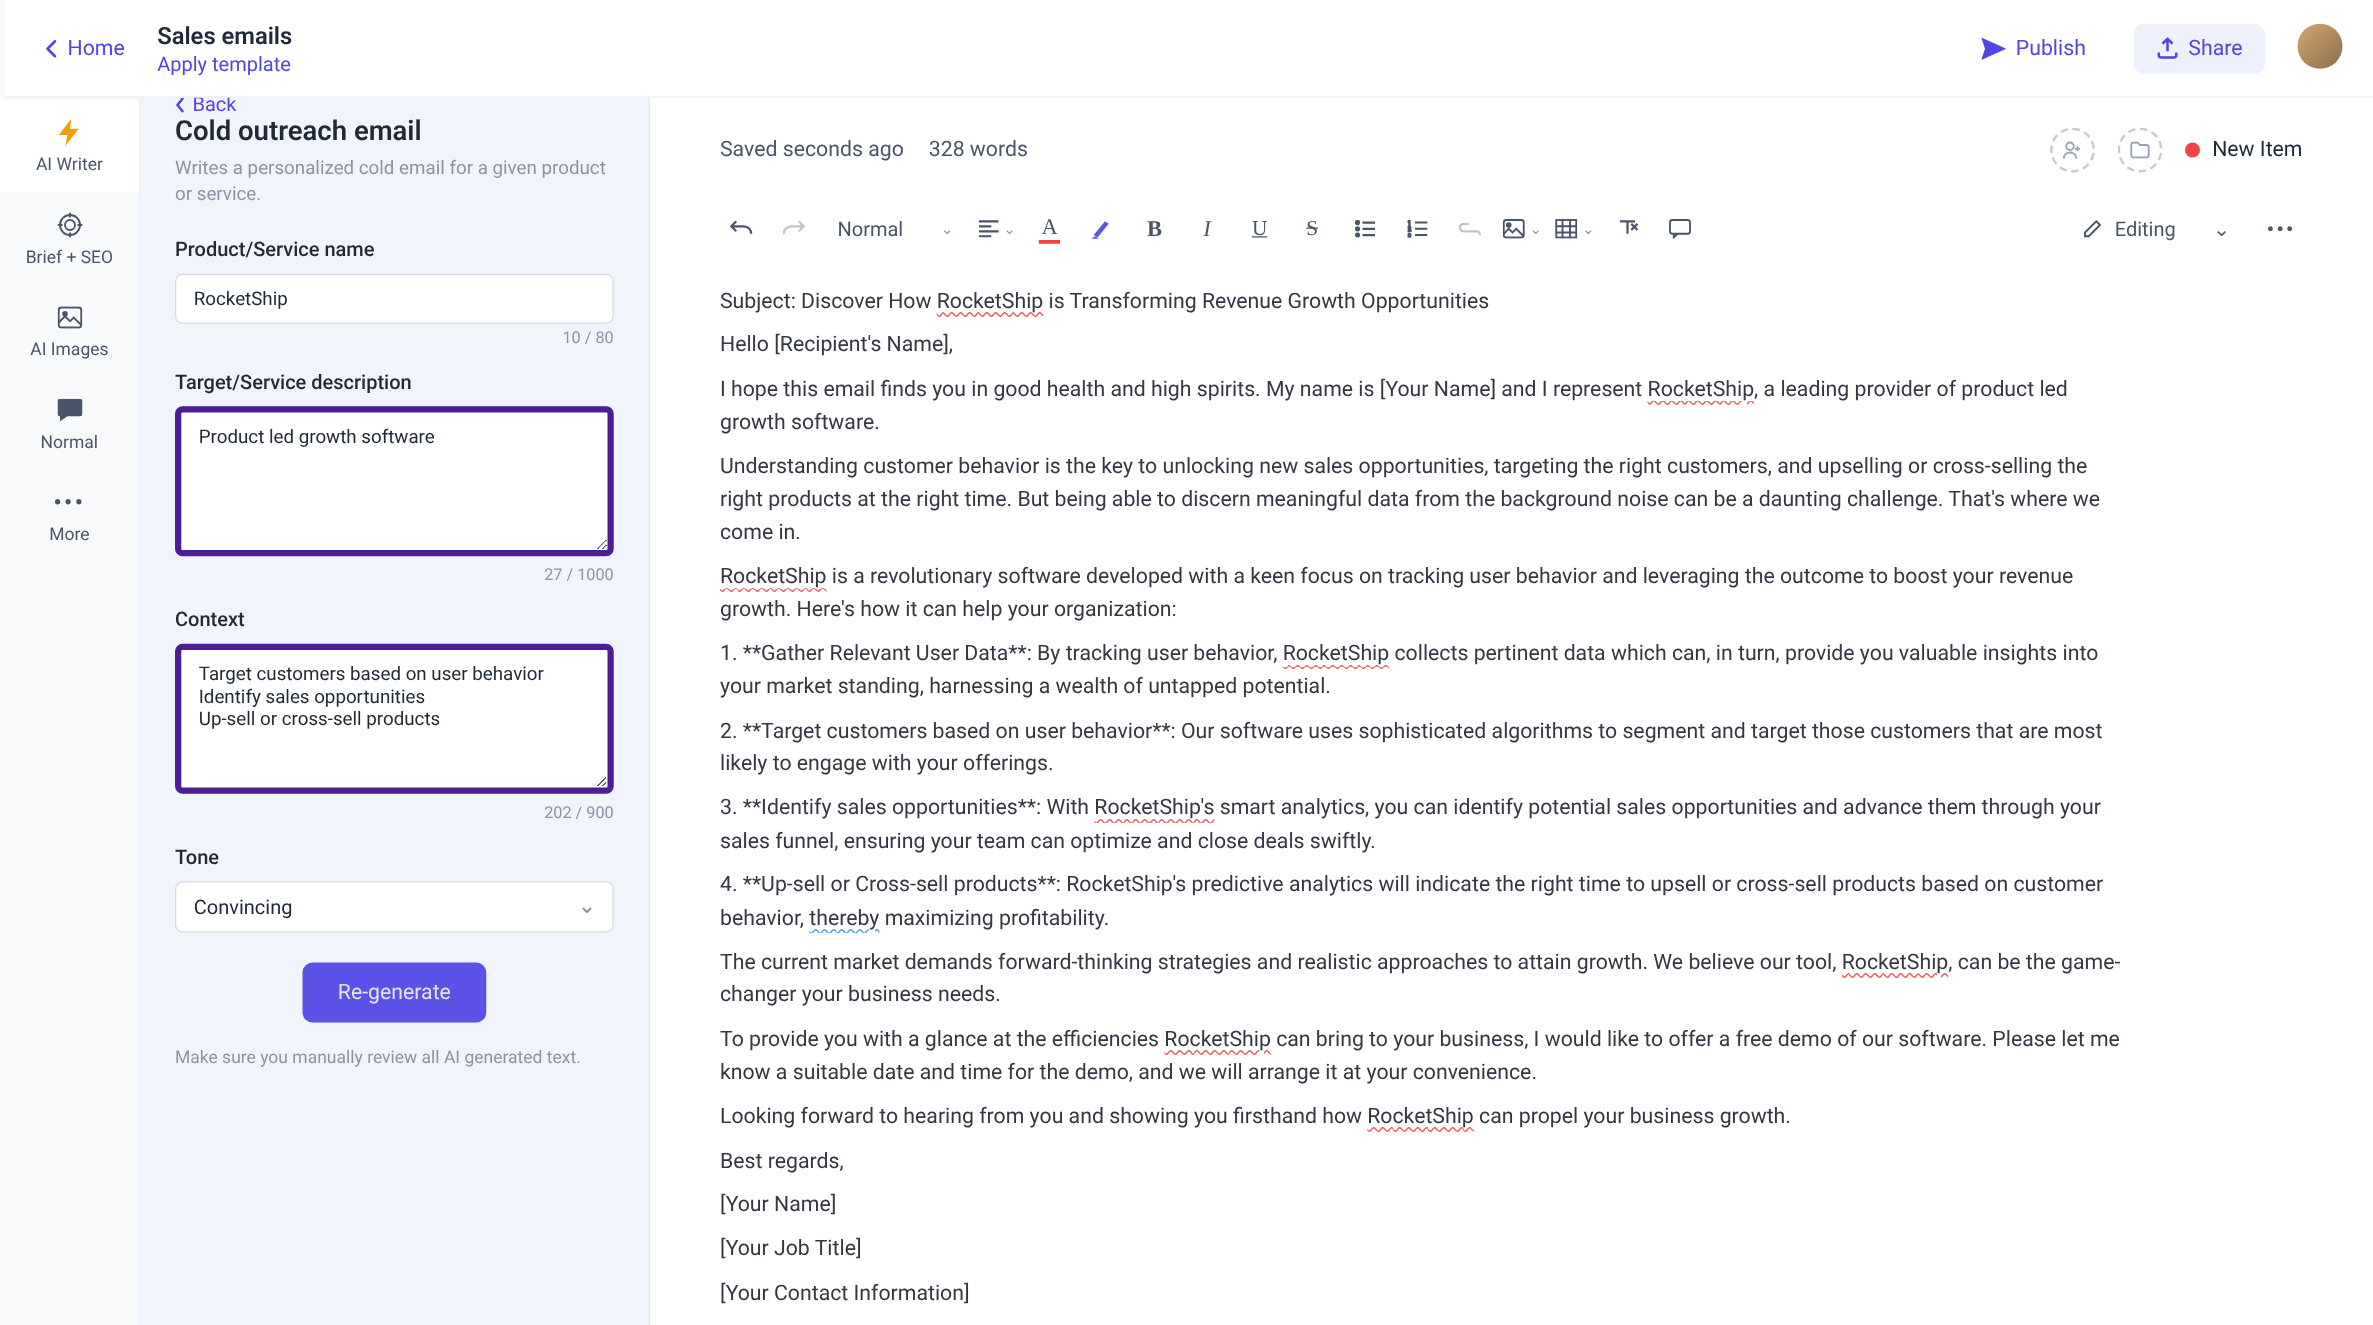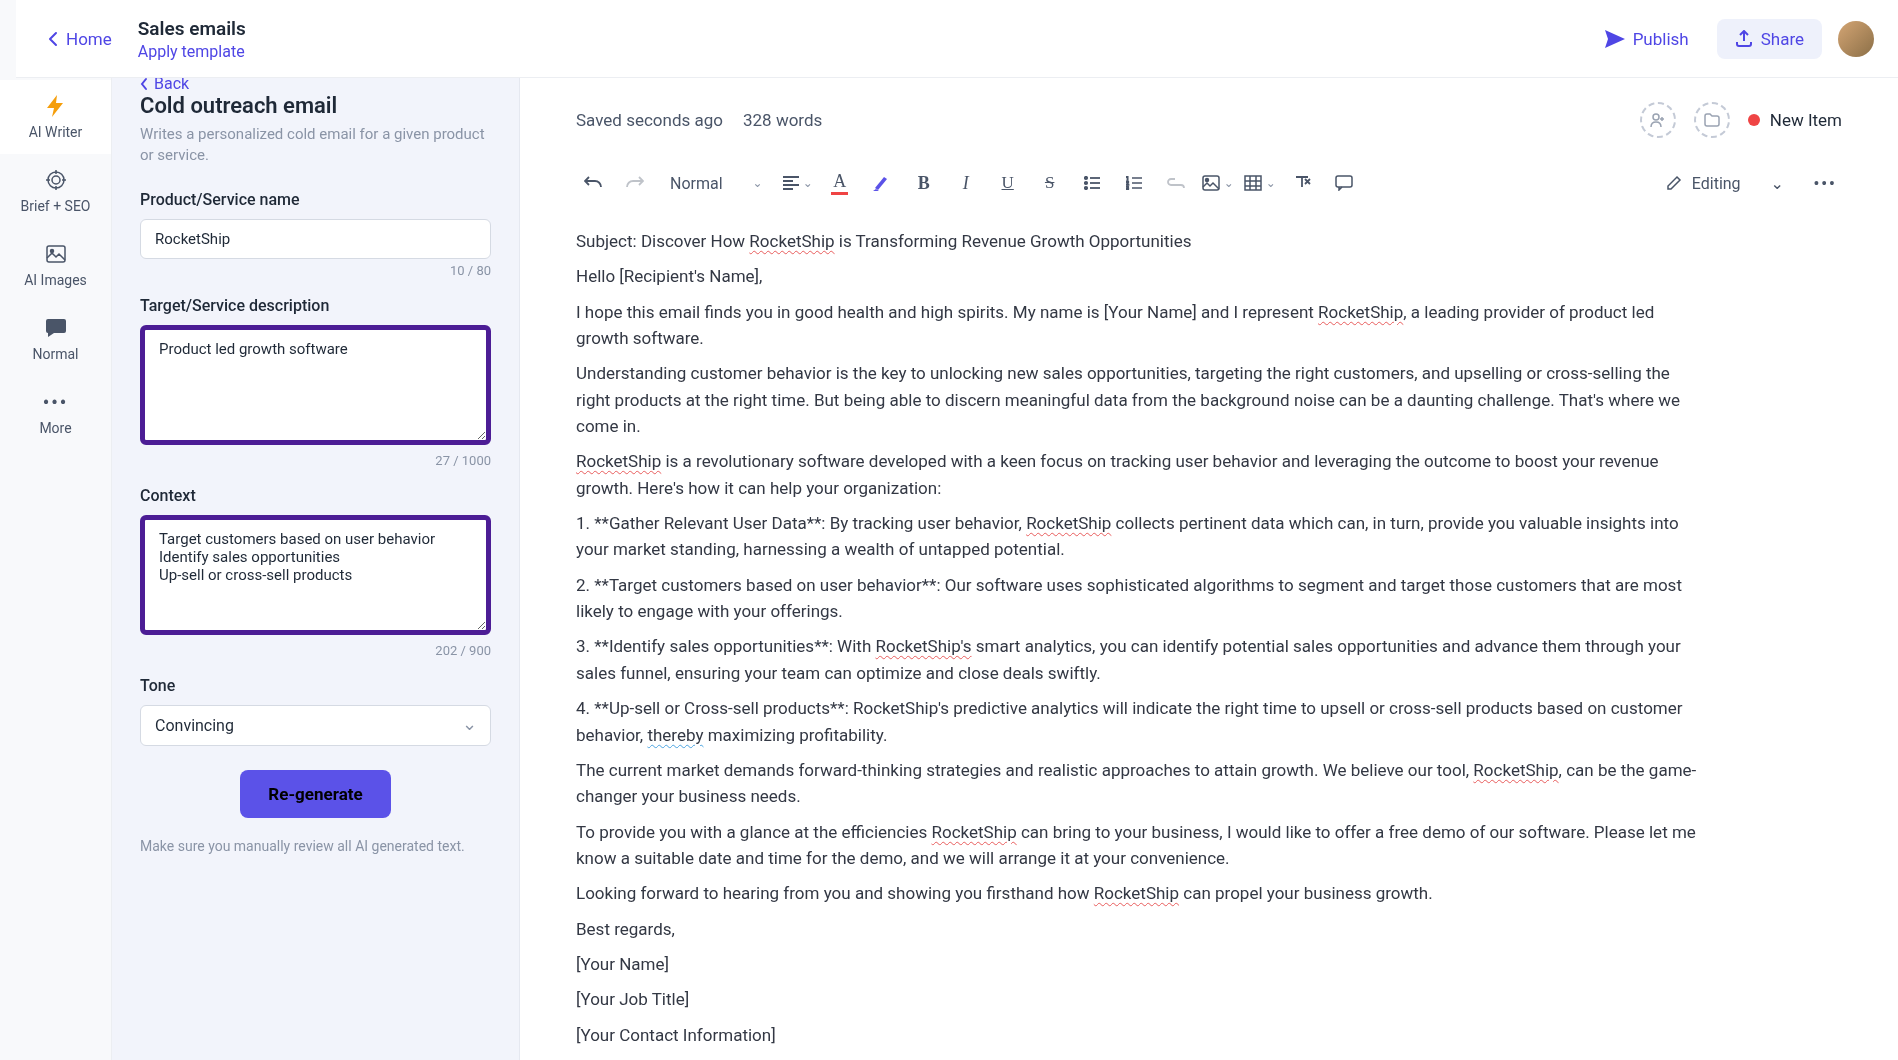--- a/index.html
+++ b/index.html
@@ -30,33 +30,33 @@
 
 .field-label { font-size: 16px; font-weight: 500; color: #1f2937; margin-bottom: 10px; display: block; }
 .field-input { width: 100%; padding: 10px 14px; border: 1px solid #d5dae3; border-radius: 6px; background: #fff; font-size: 15px; color: #1f2937; }
 .field-textarea { width: 100%; padding: 10px 14px; border: 5px solid #4c1d95; border-radius: 6px; background: #fff; font-size: 15px; color: #1f2937; resize: vertical; min-height: 120px; font-family: inherit; }
 .field-textarea.ctx { min-height: 120px; overflow-y: auto; }
 .counter { text-align: right; font-size: 13px; color: #8a94a6; margin: 4px 0 18px; }
 .field-select { width: 100%; padding: 10px 14px; border: 1px solid #d5dae3; border-radius: 6px; background: #fff; font-size: 16px; color: #1f2937; appearance: none; position: relative; }
 .select-wrap { position: relative; margin-bottom: 24px; }
 .select-wrap::after { content: '⌄'; position: absolute; right: 14px; top: 8px; color: #8a94a6; font-size: 18px; pointer-events: none; }
 
-.regen-btn { display: block; margin: 0 auto 18px; padding: 14px 28px; background: #5b52e8; color: #000000; border: none; border-radius: 8px; font-size: 17px; font-weight: 700; cursor: pointer; }
+.regen-btn { display: block; margin: 0 auto 18px; padding: 14px 28px; background: #5b52e8; color: #e5e5e5; border: none; border-radius: 8px; font-size: 17px; font-weight: 400; cursor: pointer; }
 .review-note { font-size: 14px; color: #8a94a6; line-height: 1.5; }
 
 
 .main { flex: 1; display: flex; flex-direction: column; background: #fff; }
 
 
-.topbar { position: absolute; top: 0; left: 16px; right: 0; height: 78px; display: flex; align-items: center; padding: 0 24px 0 18px; z-index: 10; background: #fff; border-bottom: 1px solid #eceef2; }
+.topbar { position: absolute; top: 0; left: 4px; right: 0; height: 78px; display: flex; align-items: center; padding: 0 24px 0 18px; z-index: 10; background: #fff; border-bottom: 1px solid #eceef2; }
 .home-btn { display: flex; align-items: center; gap: 8px; color: #4f46e5; font-size: 17px; cursor: pointer; padding: 8px 14px; }
 .doc-meta { margin-left: 12px; }
 .doc-title { font-size: 19px; font-weight: 600; color: #1f2937; }
 .doc-sub { font-size: 16px; color: #4f46e5; cursor: pointer; margin-top: 2px; }
-.topbar-right { margin-left: auto; display: flex; align-items: center; gap: 16px; }
+.topbar-right { margin-left: auto; display: flex; gap: 26px; }
 .publish-btn { display: flex; align-items: center; gap: 8px; color: #4f46e5; font-size: 17px; cursor: pointer; padding: 8px 12px; }
 .share-btn { display: flex; align-items: center; gap: 8px; background: #eef1fb; color: #4f46e5; font-size: 17px; padding: 10px 18px; border-radius: 8px; cursor: pointer; }
 .avatar { width: 36px; height: 36px; border-radius: 50%; background: linear-gradient(135deg, #d4a574, #8b6f47); }
 
 
 .main-inner { padding-top: 78px; flex: 1; display: flex; flex-direction: column; }
 .status-row { display: flex; align-items: center; padding: 24px 56px 18px; gap: 20px; font-size: 17px; color: #4a5568; }
 .status-right { margin-left: auto; display: flex; align-items: center; gap: 18px; }
 .dashed-circle { width: 36px; height: 36px; border: 2px dashed #c4cad6; border-radius: 50%; display: flex; align-items: center; justify-content: center; color: #9aa3b2; cursor: pointer; }
 .new-item { display: flex; align-items: center; gap: 10px; font-size: 17px; color: #1f2937; }

